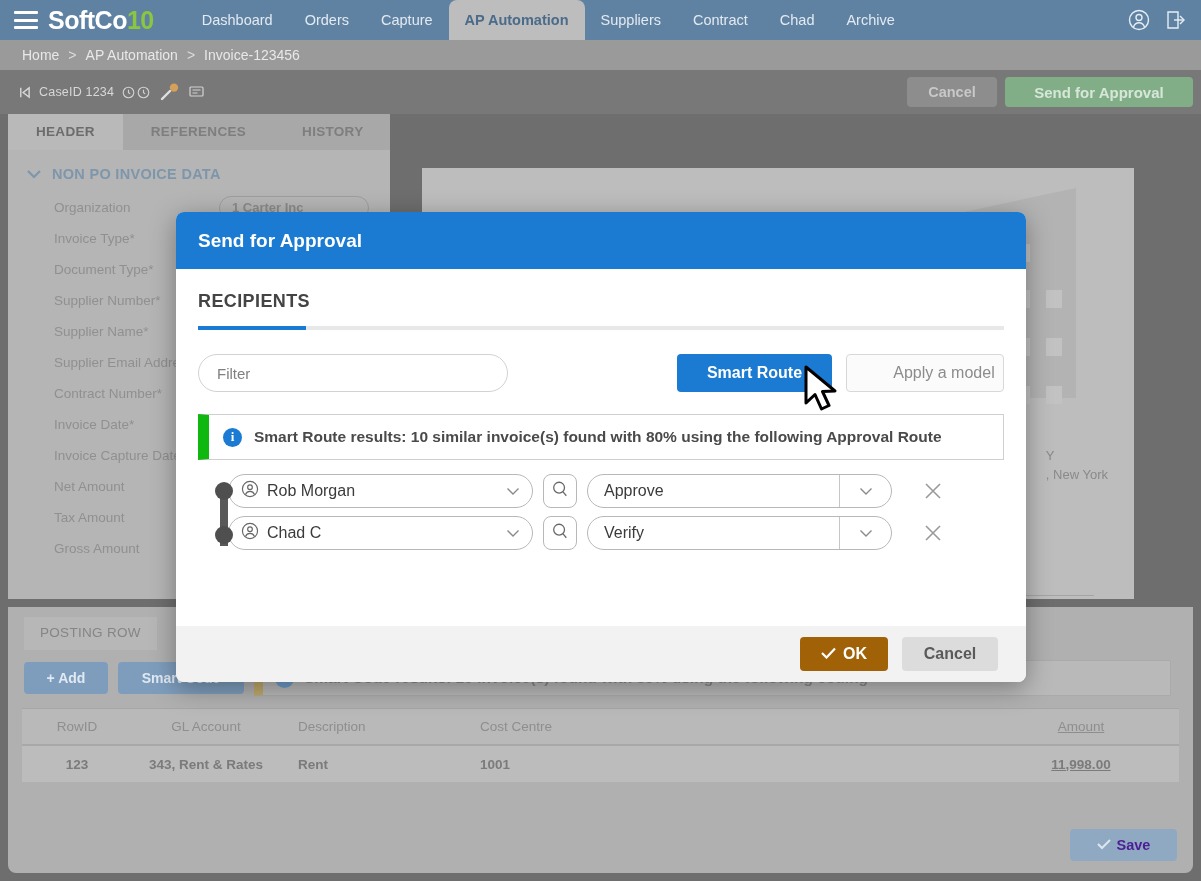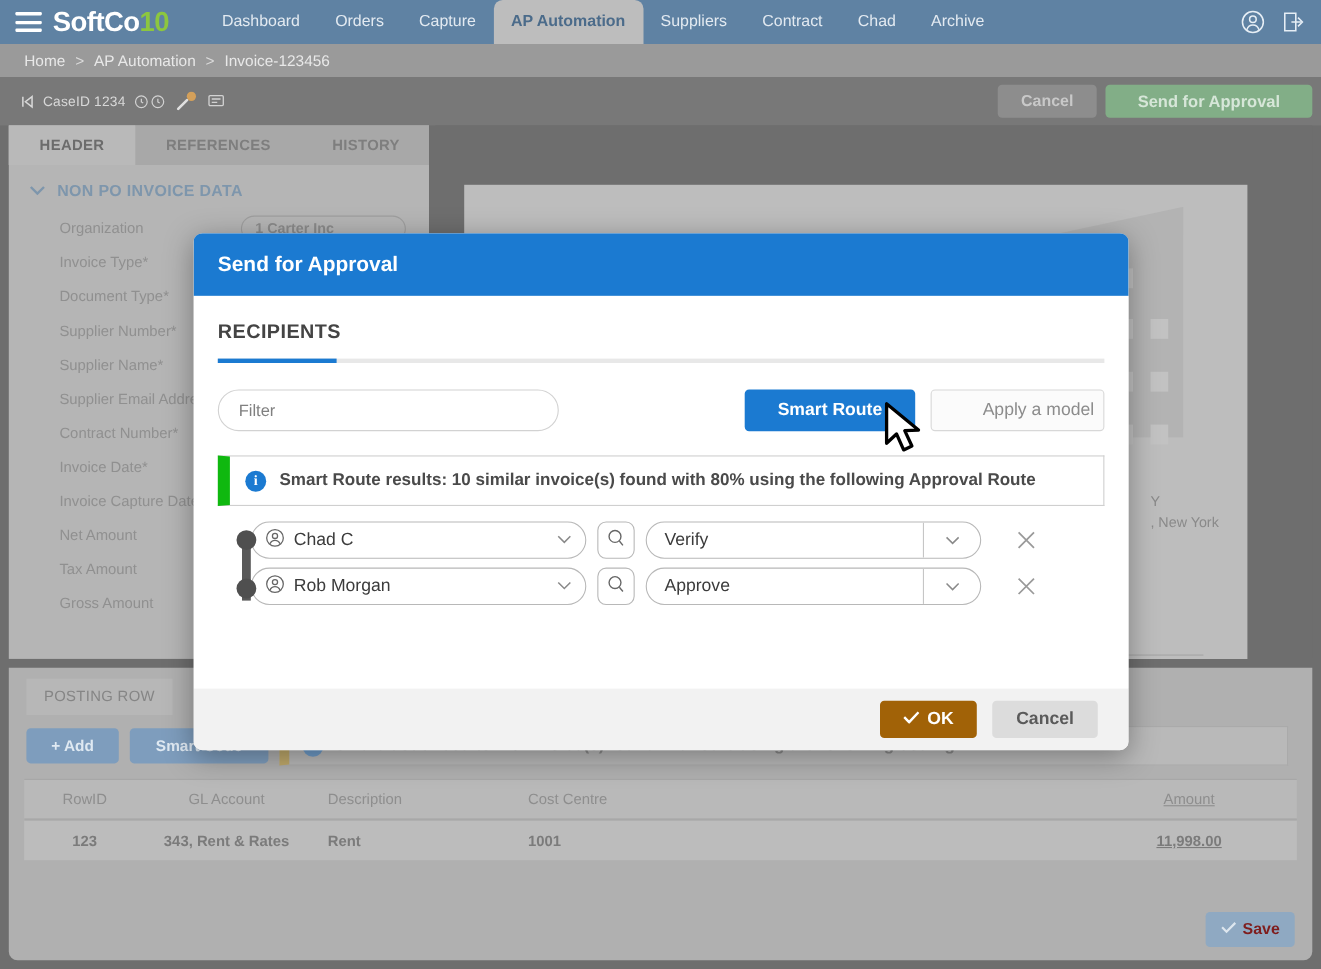--- a/index.html
+++ b/index.html
@@ -203,23 +203,23 @@
     font-size: 13.5px; color: #7b7b7b; font-weight: bold;
   }
   .c-rowid { width: 110px; text-align: center; }
   .c-gl { width: 148px; text-align: center; }
   .c-desc { width: 200px; padding-left: 18px; }
   .c-cc { flex: 1; text-align: left; }
   .c-amt { width: 180px; text-align: center; padding-right: 16px; text-decoration: underline; }
 
   .btn-save {
     position: absolute; right: 16px; bottom: 12px;
-    width: 81px; height: 32px;
+    width: 107px; height: 32px;
     background: #8fa9c2; border: none; border-radius: 4px;
-    color: #7f1d1d; font-size: 14.5px; font-weight: bold;
+    color: #4c1d95; font-size: 14.5px; font-weight: bold;
     font-family: "Liberation Sans", sans-serif; cursor: pointer;
     display: flex; align-items: center; justify-content: center; gap: 6px;
   }
 
   
   .modal {
     position: absolute; left: 176px; top: 212px;
     width: 850px; height: 470px;
     background: #f2f2f2;
     border-radius: 8px;
@@ -574,37 +574,37 @@
 
         <div class="rec-row">
           <div class="person-select">
             <span>
               <svg width="18" height="18" viewBox="0 0 20 20" fill="none" stroke="#666666" stroke-width="1.3">
                 <circle cx="10" cy="10" r="8.4"></circle>
                   <circle cx="10" cy="8" r="2.6"></circle>
                 <path d="M5 16c1-2.4 2.6-3.4 5-3.4s4 1 5 3.4"></path>
               </svg>
             </span>
-            <span class="pname">Chad C</span>
+            <span class="pname">Rob Morgan</span>
             <span class="caret-svg">
               <svg width="14" height="9" viewBox="0 0 14 9" fill="none" stroke="#8a8a8a" stroke-width="1.4">
                   <path d="M1.5 1.5L7 7l5.5-5.5"></path>
                 </svg>
             </span>
           </div>
           <div class="search-btn">
             <span>
               <svg width="18" height="18" viewBox="0 0 20 20" fill="none" stroke="#666666" stroke-width="1.4">
                 <circle cx="9" cy="8.5" r="6"></circle>
                   <path d="M13.4 13.2L17 17.5"></path>
               </svg>
             </span>
           </div>
           <div class="action-select">
-            <span class="aname">Verify</span>
+            <span class="aname">Approve</span>
             <span class="acaret">
               <svg width="14" height="9" viewBox="0 0 14 9" fill="none" stroke="#8a8a8a" stroke-width="1.4">
                   <path d="M1.5 1.5L7 7l5.5-5.5"></path>
                 </svg>
             </span>
           </div>
           <div class="remove-x">
             <svg width="18" height="18" viewBox="0 0 18 18" fill="none" stroke="#9a9a9a" stroke-width="1.6">
               <path d="M2 2l14 14M16 2L2 16"></path>
             </svg>
@@ -613,37 +613,37 @@
 
         <div class="rec-row">
           <div class="person-select">
             <span>
               <svg width="18" height="18" viewBox="0 0 20 20" fill="none" stroke="#666666" stroke-width="1.3">
                 <circle cx="10" cy="10" r="8.4"></circle>
                   <circle cx="10" cy="8" r="2.6"></circle>
                 <path d="M5 16c1-2.4 2.6-3.4 5-3.4s4 1 5 3.4"></path>
               </svg>
             </span>
-            <span class="pname">Rob Morgan</span>
+            <span class="pname">Chad C</span>
             <span class="caret-svg">
               <svg width="14" height="9" viewBox="0 0 14 9" fill="none" stroke="#8a8a8a" stroke-width="1.4">
                   <path d="M1.5 1.5L7 7l5.5-5.5"></path>
                 </svg>
             </span>
           </div>
           <div class="search-btn">
             <span>
               <svg width="18" height="18" viewBox="0 0 20 20" fill="none" stroke="#666666" stroke-width="1.4">
                 <circle cx="9" cy="8.5" r="6"></circle>
                   <path d="M13.4 13.2L17 17.5"></path>
               </svg>
             </span>
           </div>
           <div class="action-select">
-            <span class="aname">Approve</span>
+            <span class="aname">Verify</span>
             <span class="acaret">
               <svg width="14" height="9" viewBox="0 0 14 9" fill="none" stroke="#8a8a8a" stroke-width="1.4">
                   <path d="M1.5 1.5L7 7l5.5-5.5"></path>
                 </svg>
             </span>
           </div>
           <div class="remove-x">
             <svg width="18" height="18" viewBox="0 0 18 18" fill="none" stroke="#9a9a9a" stroke-width="1.6">
               <path d="M2 2l14 14M16 2L2 16"></path>
             </svg>

